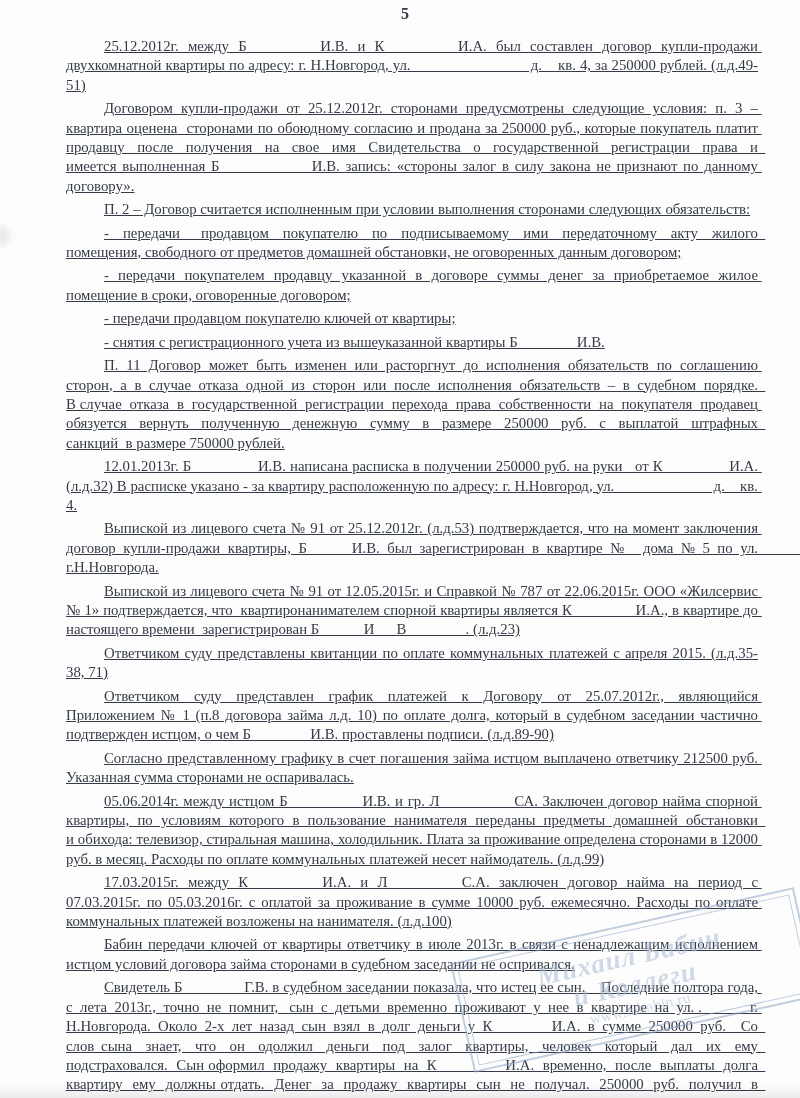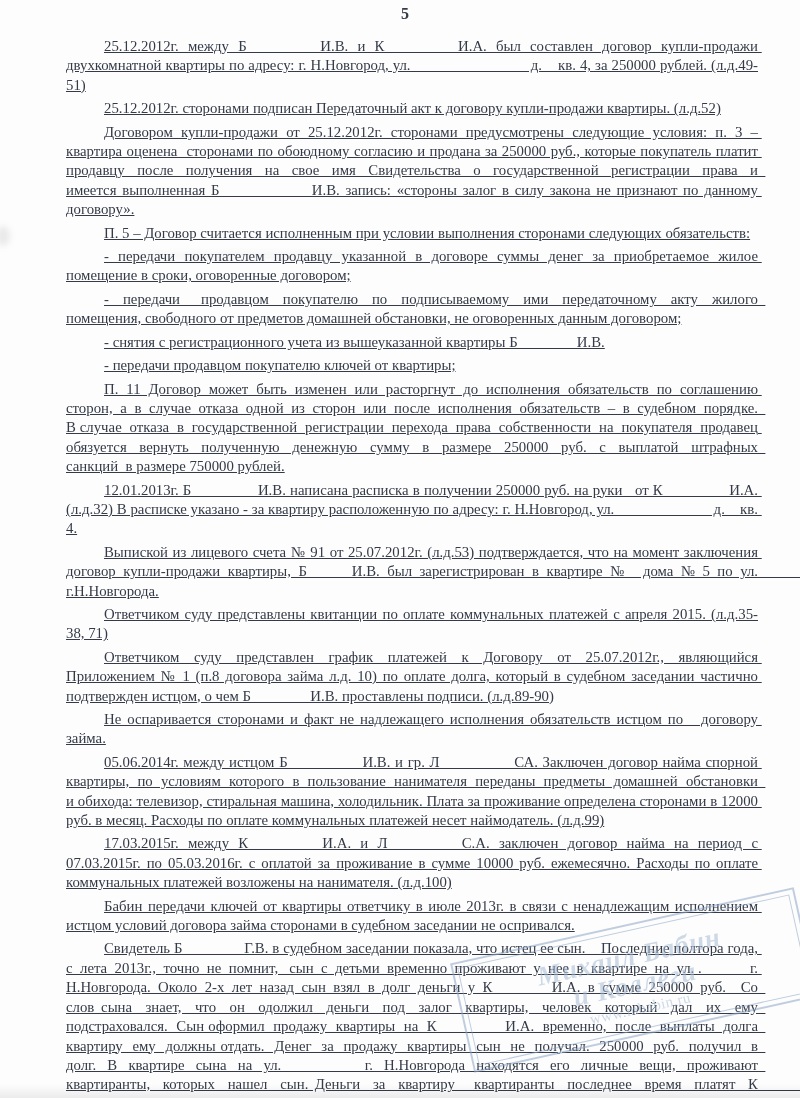--- a/index.html
+++ b/index.html
@@ -99,33 +99,33 @@
 </style>
 </head>
 <body>
 
 <div class="page">
 
   <div class="page-number">5</div>
 
   <div class="content">
       <p>25.12.2012г.  между  Б                И.В.  и  К                И.А.  был  составлен  договор  купли-продажи двухкомнатной квартиры по адресу: г. Н.Новгород, ул.                              д.    кв. 4, за 250000 рублей. (л.д.49-51)</p>
-      <p>25.12.2012г. сторонами подписан Передаточный акт к договору купли-продажи квартиры. (л.д.52)</p>
       <p>Договором  купли-продажи  от  25.12.2012г.  сторонами  предусмотрены  следующие  условия:  п.  3  – квартира оценена  сторонами по обоюдному согласию и продана за 250000 руб., которые покупатель платит продавцу  после  получения  на  свое  имя  Свидетельства  о  государственной  регистрации  права  и  имеется выполненная Б                И.В. запись: «стороны залог в силу закона не признают по данному договору».</p>
-      <p>П. 5 – Договор считается исполненным при условии выполнения сторонами следующих обязательств:</p>
+      <p>П. 2 – Договор считается исполненным при условии выполнения сторонами следующих обязательств:</p>
+      <p>-  передачи   продавцом  покупателю  по  подписываемому  ими  передаточному  акту  жилого  помещения, свободного от предметов домашней обстановки, не оговоренных данным договором;</p>
       <p>-  передачи  покупателем  продавцу  указанной  в  договоре  суммы  денег  за  приобретаемое  жилое помещение в сроки, оговоренные договором;</p>
-      <p>-  передачи   продавцом  покупателю  по  подписываемому  ими  передаточному  акту  жилого  помещения, свободного от предметов домашней обстановки, не оговоренных данным договором;</p>
+      <p>- передачи продавцом покупателю ключей от квартиры;</p>
       <p>- снятия с регистрационного учета из вышеуказанной квартиры Б                И.В.</p>
-      <p>- передачи продавцом покупателю ключей от квартиры;</p>
       <p>П.  11  Договор  может  быть  изменен  или  расторгнут  до  исполнения  обязательств  по  соглашению сторон,  а  в  случае  отказа  одной  из  сторон  или  после  исполнения  обязательств  –  в  судебном  порядке.  В случае  отказа  в  государственной  регистрации  перехода  права  собственности  на  покупателя  продавец обязуется  вернуть  полученную  денежную  сумму  в  размере  250000  руб.  с  выплатой  штрафных  санкций  в размере 750000 рублей.</p>
       <p>12.01.2013г. Б                И.В. написана расписка в получении 250000 руб. на руки   от К                И.А. (л.д.32) В расписке указано - за квартиру расположенную по адресу: г. Н.Новгород, ул.                          д.    кв. 4.</p>
-      <p>Выпиской из лицевого счета № 91 от 25.07.2012г. (л.д.53) подтверждается, что на момент заключения договор  купли-продажи  квартиры,  Б            И.В.  был  зарегистрирован  в  квартире  №     дома  №  5  по  ул.                    г.Н.Новгорода.</p>
+      <p>Выпиской из лицевого счета № 91 от 25.12.2012г. (л.д.53) подтверждается, что на момент заключения договор  купли-продажи  квартиры,  Б            И.В.  был  зарегистрирован  в  квартире  №     дома  №  5  по  ул.                    г.Н.Новгорода.</p>
+      <p>Выпиской из лицевого счета № 91 от 12.05.2015г. и Справкой № 787 от 22.06.2015г. ООО «Жилсервис № 1» подтверждается, что  квартиронанимателем спорной квартиры является К                И.А., в квартире до настоящего времени  зарегистрирован Б            И      В                . (л.д.23)</p>
       <p>Ответчиком суду представлены квитанции по оплате коммунальных платежей с апреля 2015. (л.д.35-38, 71)</p>
       <p>Ответчиком  суду  представлен  график  платежей  к  Договору  от  25.07.2012г.,  являющийся Приложением № 1 (п.8 договора займа л.д. 10) по оплате долга, который в судебном заседании частично подтвержден истцом, о чем Б                И.В. проставлены подписи. (л.д.89-90)</p>
-      <p>Не оспаривается сторонами и факт не надлежащего исполнения обязательств истцом по   договору займа.</p>
+      <p>Согласно представленному графику в счет погашения займа истцом выплачено ответчику 212500 руб. Указанная сумма сторонами не оспаривалась.</p>
       <p>05.06.2014г. между истцом Б                И.В. и гр. Л                СА. Заключен договор найма спорной квартиры,  по  условиям  которого  в  пользование  нанимателя  переданы  предметы  домашней  обстановки  и обихода: телевизор, стиральная машина, холодильник. Плата за проживание определена сторонами в 12000 руб. в месяц. Расходы по оплате коммунальных платежей несет наймодатель. (л.д.99)</p>
       <p>17.03.2015г.  между  К                И.А.  и  Л                С.А.  заключен  договор  найма  на  период  с 07.03.2015г. по 05.03.2016г. с оплатой за проживание в сумме 10000 руб. ежемесячно. Расходы по оплате коммунальных платежей возложены на нанимателя. (л.д.100)</p>
       <p>Бабин передачи ключей от квартиры ответчику в июле 2013г. в связи с ненадлежащим исполнением истцом условий договора займа сторонами в судебном заседании не оспривался.</p>
       <p>Свидетель Б                Г.В. в судебном заседании показала, что истец ее сын.    Последние полтора года, с  лета  2013г.,  точно  не  помнит,   сын  с  детьми  временно  проживают  у  нее  в  квартире  на  ул. .             г. Н.Новгорода.  Около  2-х  лет  назад  сын  взял  в  долг  деньги  у  К                И.А.  в  сумме  250000  руб.    Со  слов сына  знает,  что  он  одолжил  деньги  под  залог  квартиры,  человек  который  дал  их  ему  подстраховался.  Сын оформил  продажу  квартиры  на  К                И.А.  временно,  после  выплаты  долга  квартиру  ему  должны отдать.  Денег  за  продажу  квартиры  сын  не  получал.  250000  руб.  получил  в  долг.  В  квартире  сына  на  ул.               г.  Н.Новгорода  находятся  его  личные  вещи,  проживают  квартиранты,  которых  нашел  сын. Деньги  за  квартиру   квартиранты  последнее  время  платят  К                И.А.  Сын  пришел  жить  к  ней,  когда К                И.А.  забрал  у  него  ключи  от  квартиры   по  причине  того,  что  он  выплатил  ему  не  полную  сумму  по</p>
     </div>
 
   <div class="stamp">
     <div class="stamp-inner">
       <div class="stamp-name">Михаил Бабин</div>
       <div class="stamp-name">и Коллеги</div>

